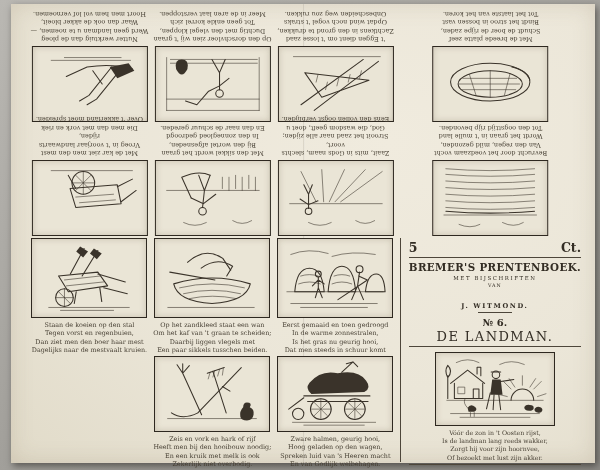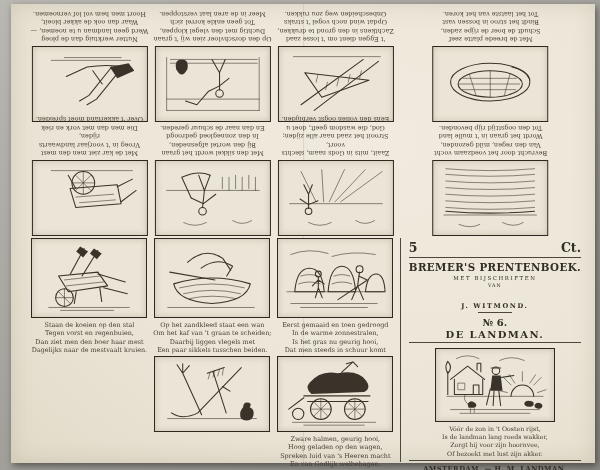--- a/index.html
+++ b/index.html
@@ -50,21 +50,21 @@
     display:flex;flex-direction:column;align-items:center;color:#332d24;
   }
   .price-row{width:100%;display:flex;justify-content:space-between;font-weight:bold;font-size:12.5px;}
   .rule{width:100%;border-top:1px solid #4d463a;margin:2px 0;}
   .rule.short{width:34px;border-top-width:1.4px;}
   .mast-title{font-weight:bold;font-size:10.3px;letter-spacing:.4px;white-space:nowrap;margin-top:1px;}
   .mast-sub{font-size:5.4px;letter-spacing:1.6px;margin-top:2px;}
   .mast-van{font-size:4.8px;letter-spacing:1px;margin-top:2px;}
   .mast-author{font-size:6.6px;font-weight:bold;letter-spacing:1.6px;margin-top:14px;}
   .mast-issue{font-size:10px;font-weight:bold;margin-top:2px;}
-  .mast-issue-title{font-size:10px;font-weight:bold;letter-spacing:1.4px;margin-top:1px;}
+  .mast-issue-title{font-size:13px;font-weight:normal;letter-spacing:1.4px;margin-top:1px;}
   .title-cell .frame{margin-top:3px;width:118px;height:72px;}
   .title-cell .caption{font-size:6.2px;}
   .imprint{font-size:6.8px;font-weight:bold;letter-spacing:.4px;margin:2px 0 1px;color:#332d24;}
 </style>
 </head>
 <body>
 
 <div class="paper">
   <div class="fold"></div>
   <div class="sheet">
@@ -299,20 +299,24 @@
       <div class="frame">
         <svg class="ill" viewBox="0 0 110 72" width="108" height="68">
           <path class="h" d="M8 62 H102"></path>
           <path d="M86 8 L40 56 M40 56 Q24 64 12 56 M66 28 L74 33"></path>
           <path d="M24 14 L44 58 M24 14 L18 5 M24 14 L24 4 M24 14 L31 6"></path>
           <path d="M56 12 L70 56 M50 14 L68 8"></path>
           <path class="h" d="M53 13 l-2 7 M58 11 l-2 7 M63 10 l-2 7 M67 9 l-1 7"></path>
           <path class="f" d="M88 50 Q84 54 85 60 Q86 64 92 64 Q98 64 99 58 Q100 52 95 50 Q98 45 92 45 Q88 45 88 50 Z"></path>
         </svg>
       </div>
+      <div class="caption">Zeis en vork en hark of rijf
+Heeft men bij den hooibouw noodig;
+En een kruik met melk is ook
+Zekerlijk niet overbodig.</div>
     </div>
 
     <div class="unit" style="grid-area:4/3">
       <div class="frame">
         <svg class="ill" viewBox="0 0 110 72" width="108" height="68">
           <path class="f" d="M28 24 Q40 10 58 14 Q80 10 88 22 Q94 30 86 34 L30 36 Q23 30 28 24 Z"></path>
           <path d="M62 13 L74 2 M74 2 l5 5 M74 2 l-7 2"></path>
           <path d="M22 38 H92 M26 44 H90 M22 40 L6 52"></path>
           <circle cx="40" cy="52" r="11"></circle>
           <circle cx="76" cy="52" r="11"></circle>

